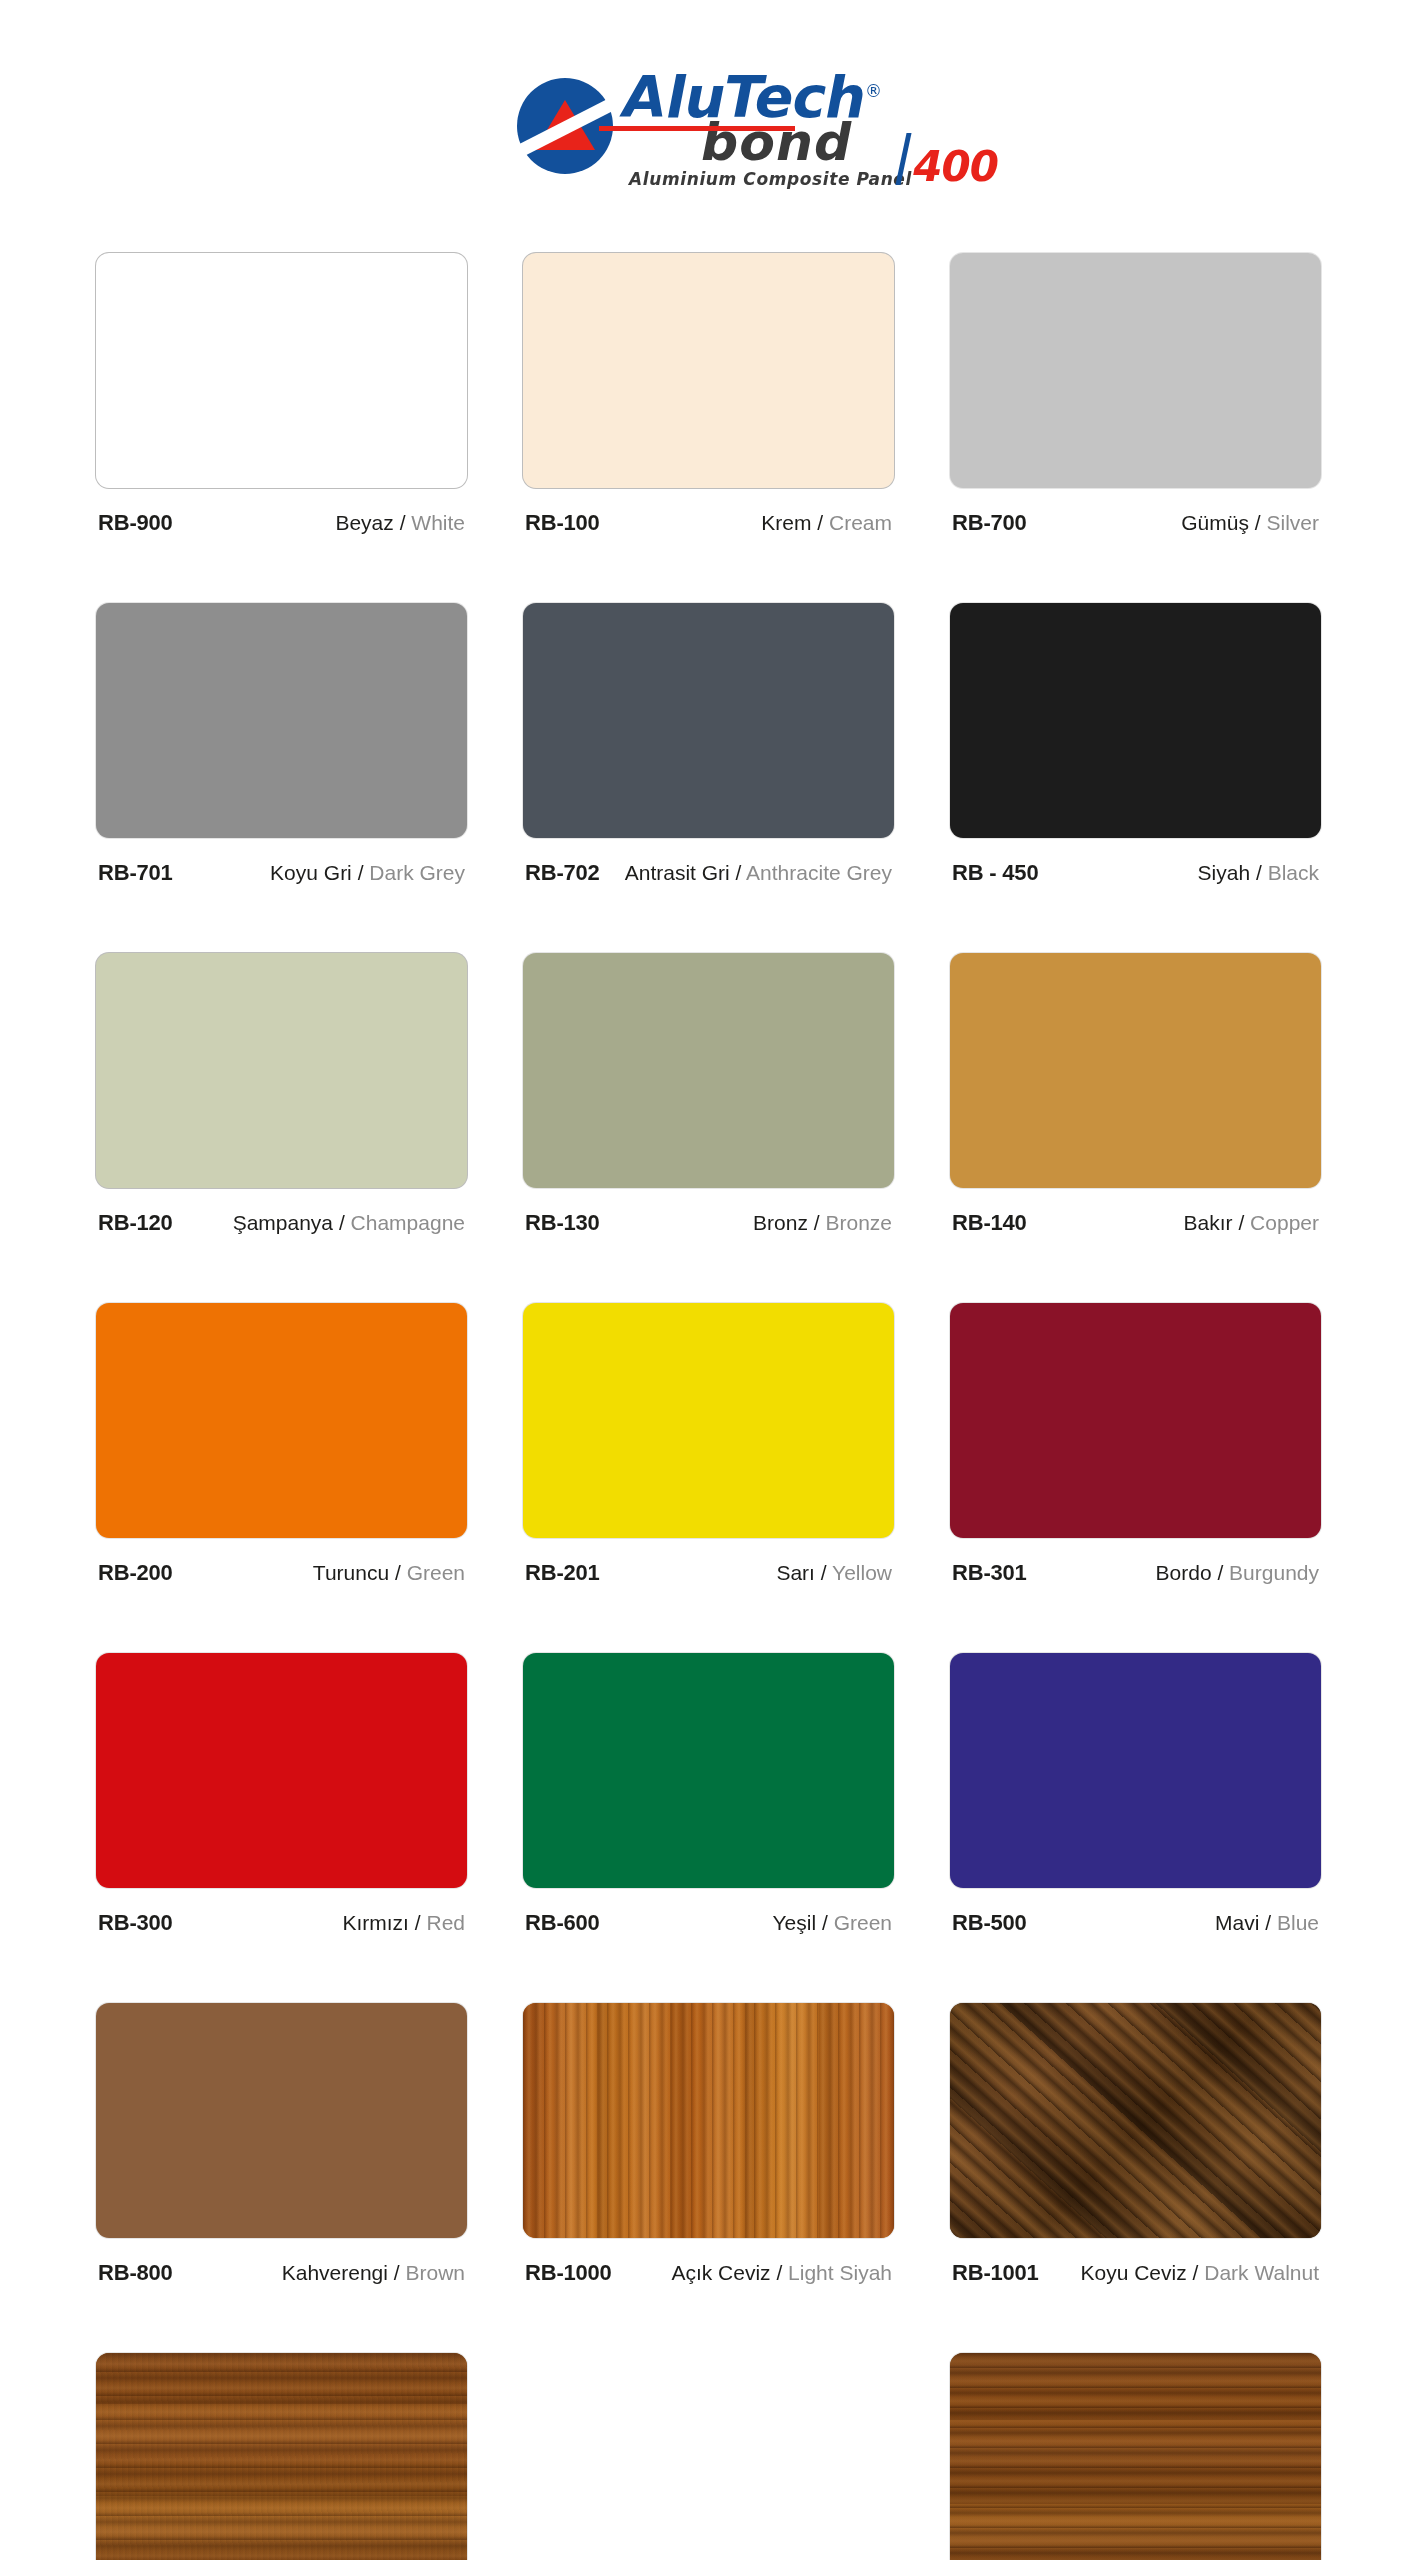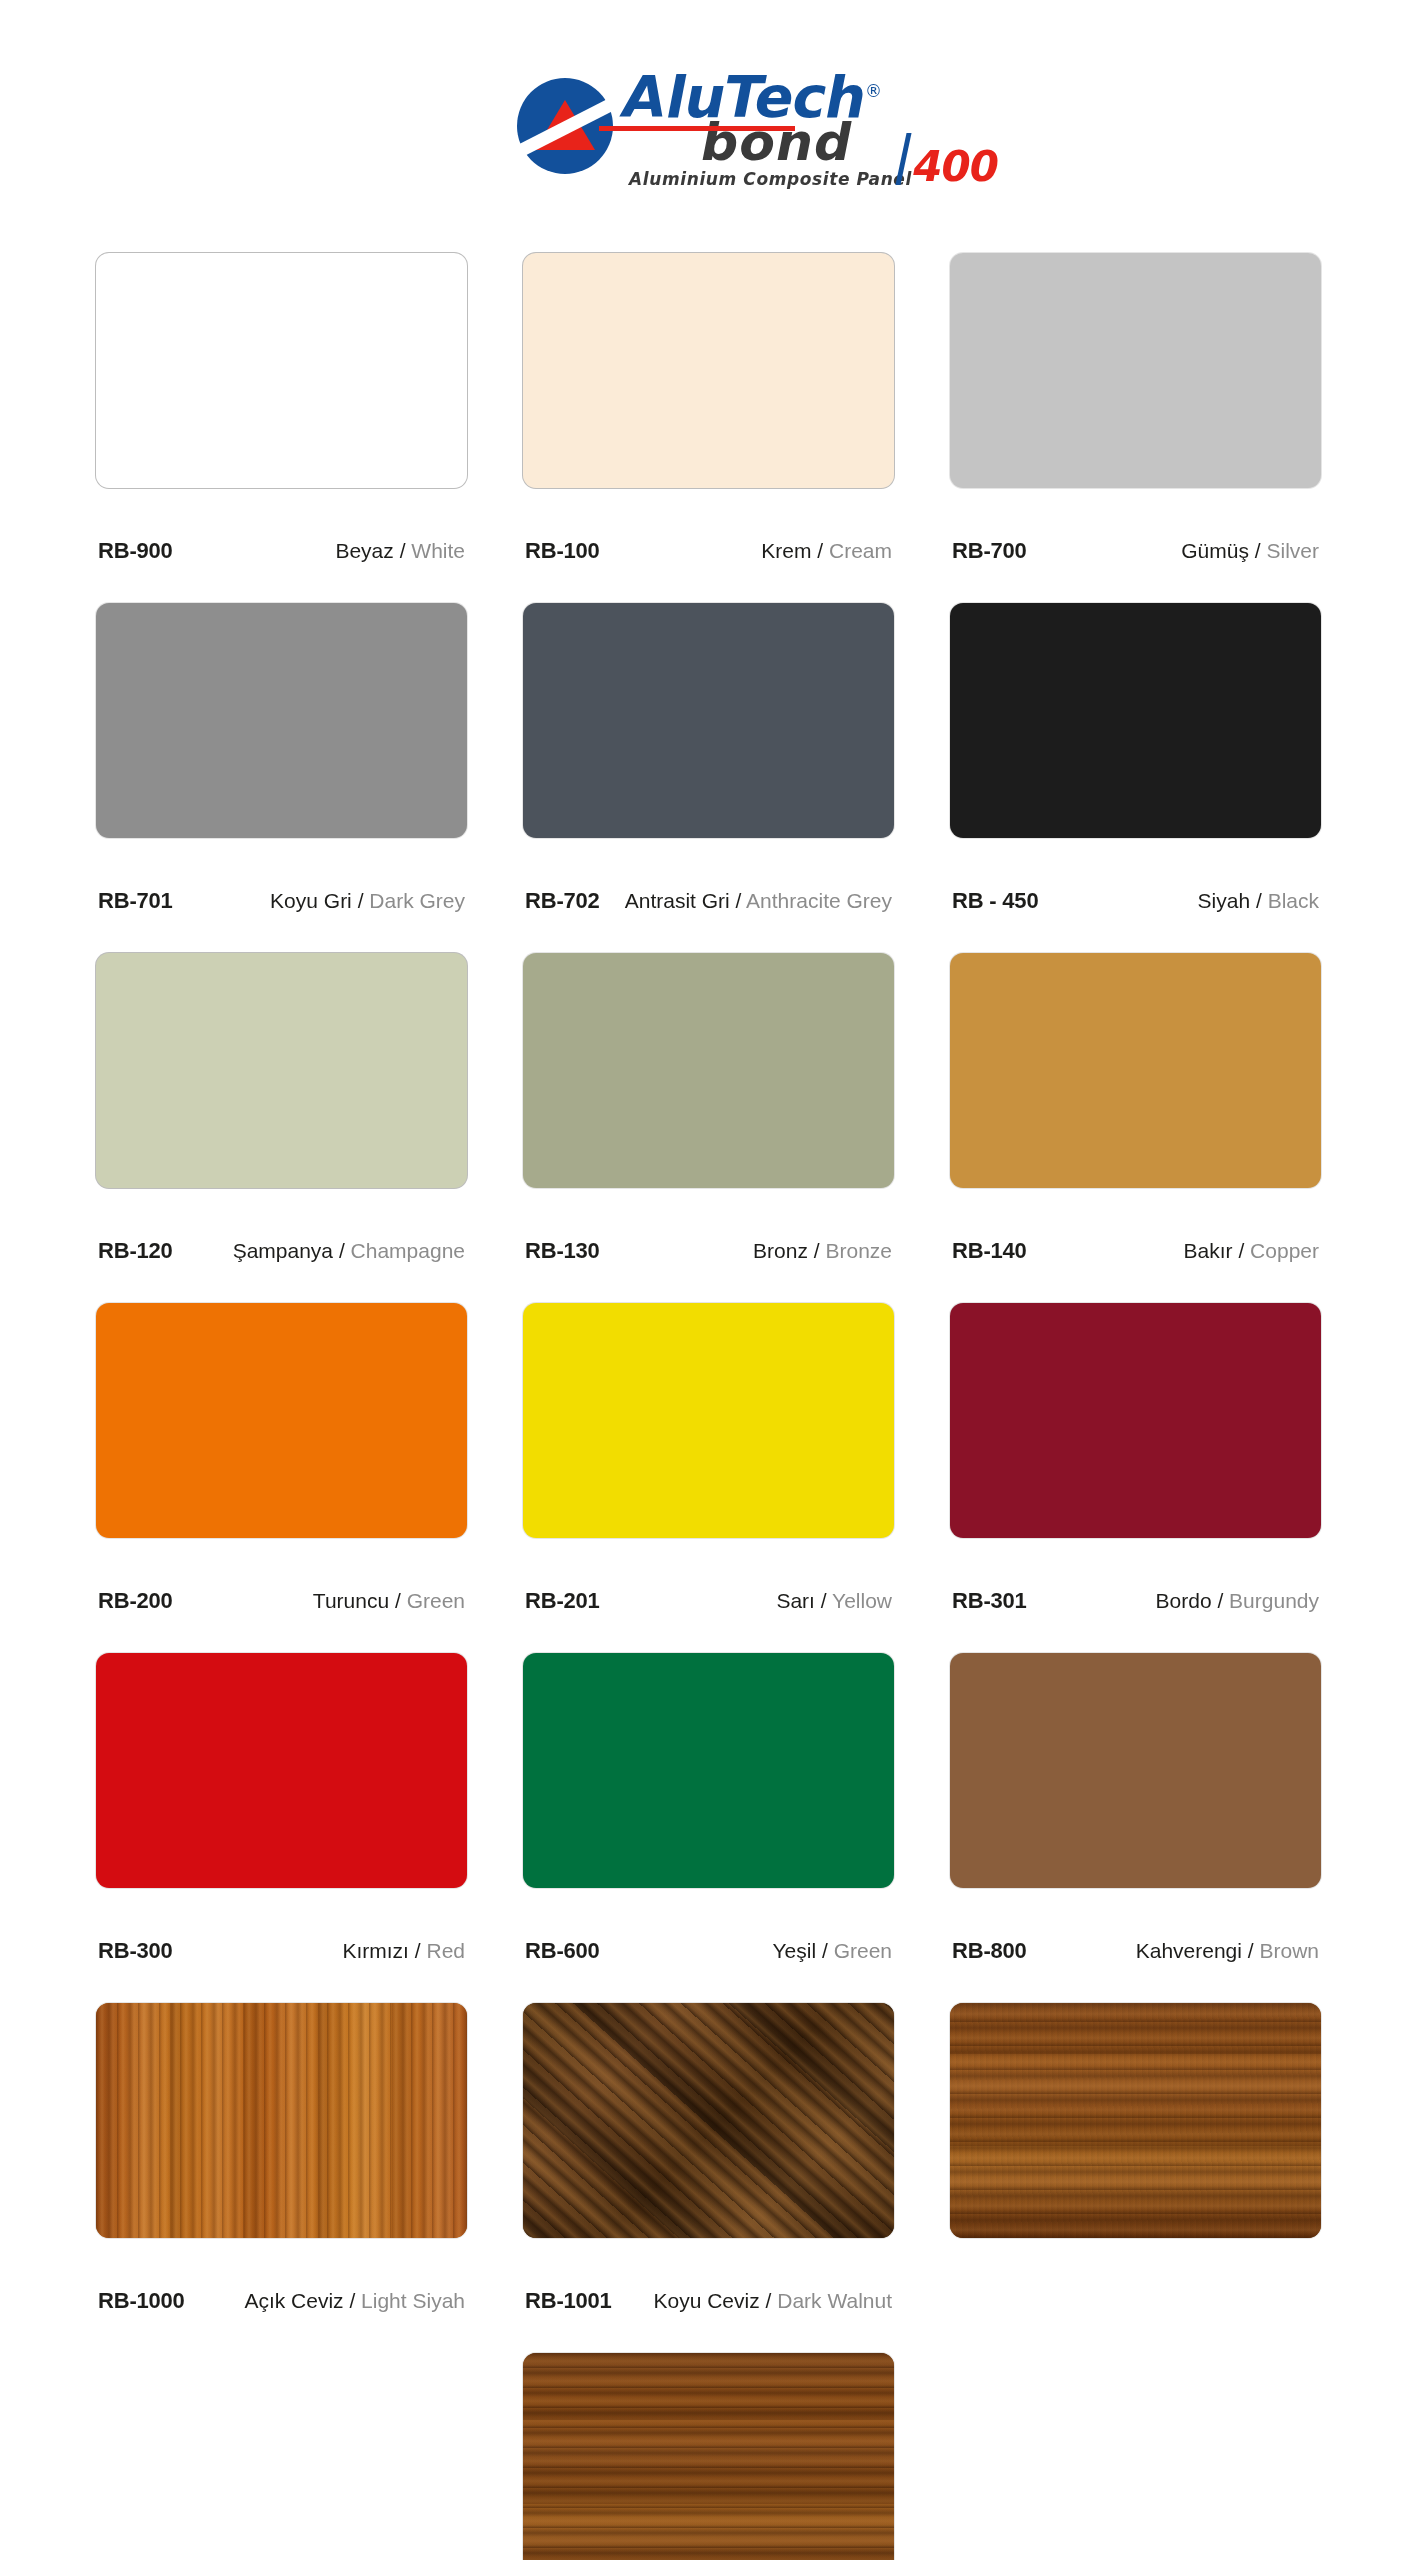--- a/index.html
+++ b/index.html
@@ -141,21 +141,20 @@
     column-gap:56px;
     row-gap:0;
     padding:0 96px;
     box-sizing:border-box;
   }
   .cell{
     height:350px;
     display:flex;
     flex-direction:column;
     justify-content:flex-start;
-    gap:28px;
   }
   .cell.empty{visibility:hidden;}
 
   .swatch{
     height:235px;
     border-radius:13px;
     position:relative;
     overflow:hidden;
     box-shadow:0 0 0 1px rgba(0,0,0,0.10);
   }
@@ -387,20 +386,27 @@
         </div>
       </div>
       <div class="cell">
         <div class="swatch" style="background: rgb(0, 113, 62);"></div>
         <div class="caption">
           <span class="code">RB-600</span>
           <span class="names"><span class="tr">Yeşil</span><span class="sep"> / </span><span class="en">Green</span></span>
         </div>
       </div>
       <div class="cell">
+        <div class="swatch" style="background: rgb(51, 42, 134);"></div>
+        <div class="caption">
+          <span class="code">RB-500</span>
+          <span class="names"><span class="tr">Mavi</span><span class="sep"> / </span><span class="en">Blue</span></span>
+        </div>
+      </div>
+      <div class="cell">
         <div class="swatch" style="background: rgb(138, 94, 60);"></div>
         <div class="caption">
           <span class="code">RB-800</span>
           <span class="names"><span class="tr">Kahverengi</span><span class="sep"> / </span><span class="en">Brown</span></span>
         </div>
       </div>
       <div class="cell">
         <div class="swatch" style="background: rgb(181, 100, 30);">
           <div class="wood wood-vert"></div>
         </div>

